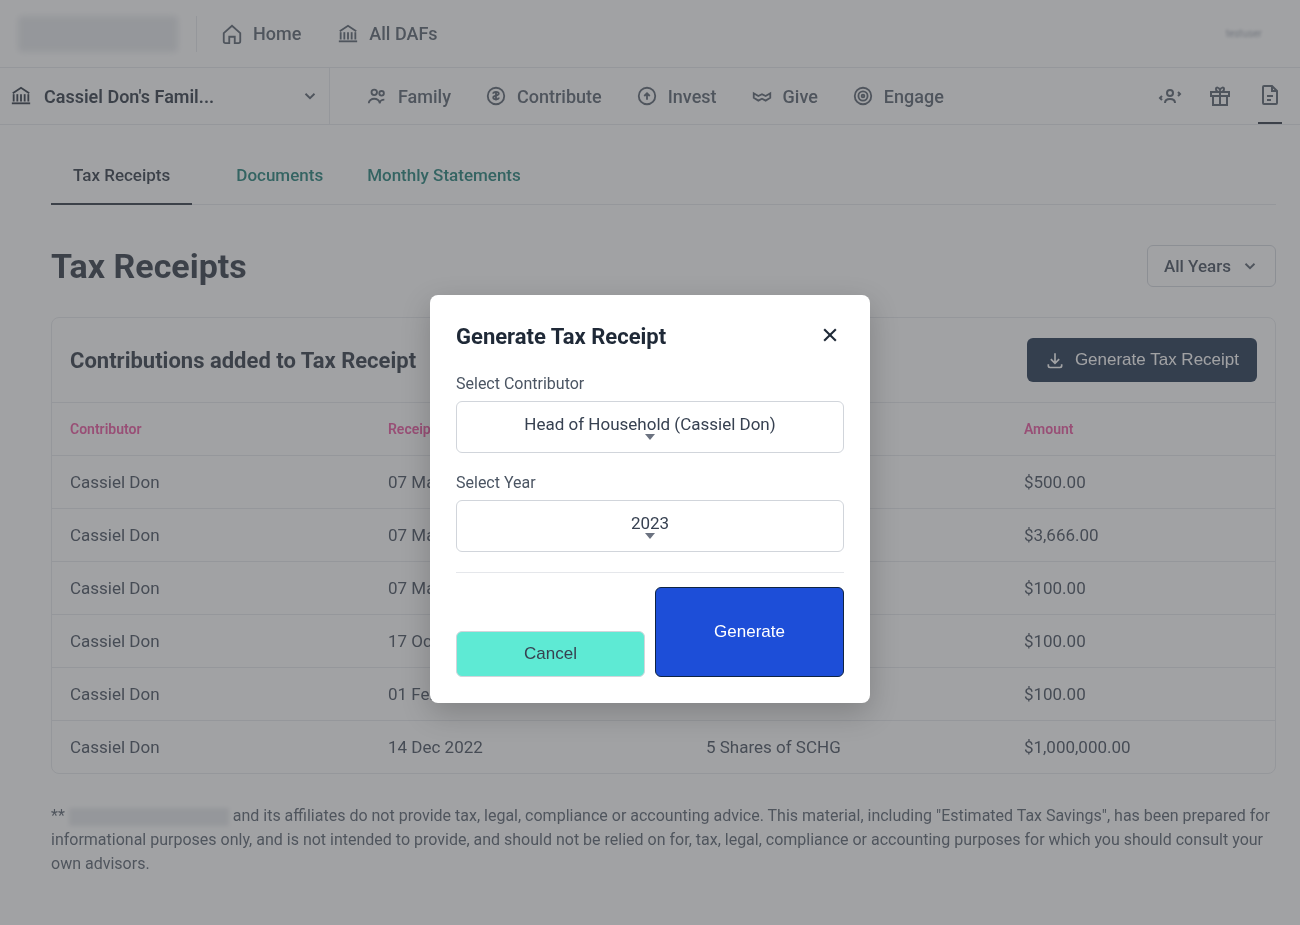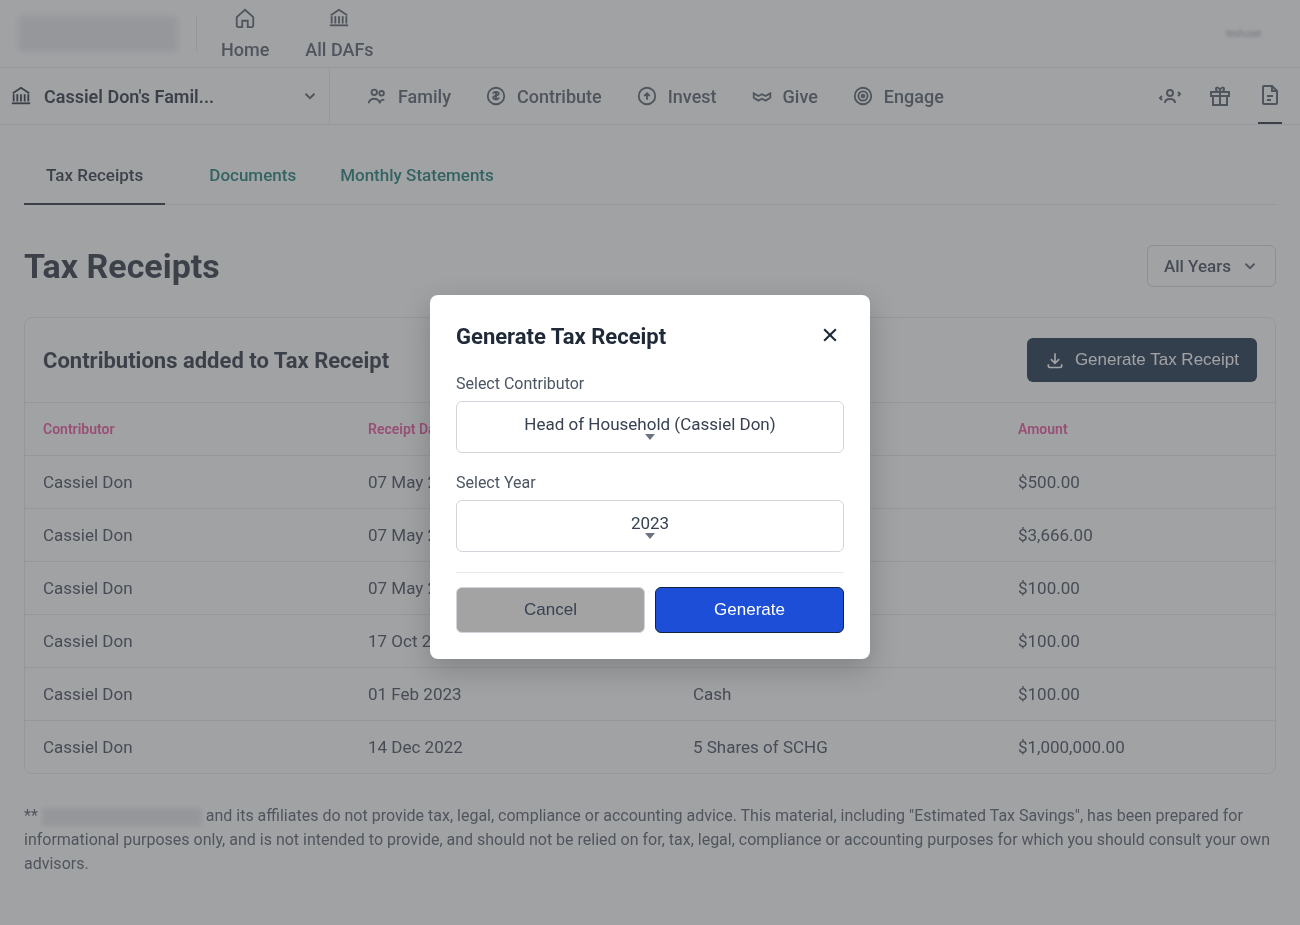--- a/index.html
+++ b/index.html
@@ -1,34 +1,34 @@
 <!DOCTYPE html>
 <html><head>
 <meta charset="utf-8">
 <style>
 * { box-sizing: border-box; margin: 0; padding: 0; }
 body { font-family: -apple-system, BlinkMacSystemFont, "Segoe UI", Roboto, sans-serif; background: #fff; color: #1f2937; width: 1300px; height: 925px; overflow: hidden; position: relative; }
 .topbar { display: flex; align-items: center; height: 68px; border-bottom: 1px solid #e5e7eb; padding: 0 18px; }
 .logo { width: 160px; height: 36px; background: #e5e7eb; border-radius: 4px; filter: blur(3px); margin-right: 18px; }
 .vr { width: 1px; height: 36px; background: #e5e7eb; margin-right: 24px; }
-.topnav-item { display: flex; align-items: center; gap: 10px; color: #4b5563; font-size: 18px; font-weight: 500; margin-right: 36px; cursor: pointer; flex-direction: column; }
+.topnav-item { display: flex; align-items: center; gap: 10px; color: #4b5563; font-size: 18px; font-weight: 500; margin-right: 36px; cursor: pointer; }
 .topnav-item svg { width: 22px; height: 22px; }
 .user-badge { margin-left: auto; font-size: 10px; color: #9ca3af; filter: blur(1.5px); padding-right: 20px; }
 .subnav { display: flex; align-items: center; height: 57px; border-bottom: 1px solid #e5e7eb; }
 .daf-select { display: flex; align-items: center; gap: 12px; padding: 0 10px; width: 330px; height: 100%; border-right: 1px solid #e5e7eb; cursor: pointer; }
 .daf-select svg.bank { width: 22px; height: 22px; }
 .daf-name { font-size: 18px; font-weight: 600; color: #1f2937; flex: 1; white-space: nowrap; overflow: hidden; text-overflow: ellipsis; }
 .chev { width: 18px; height: 18px; color: #4b5563; }
 .tabs2 { display: flex; align-items: center; gap: 34px; padding-left: 36px; flex: 1; height: 100%; }
 .tab2 { display: flex; align-items: center; gap: 10px; color: #4b5563; font-size: 18px; font-weight: 500; cursor: pointer; height: 100%; }
 .tab2 svg { width: 22px; height: 22px; }
 .tab2.icon-only svg { width: 24px; height: 24px; }
 .tab2.active { border-bottom: 2px solid #1f2937; }
 .icon-tabs { display: flex; gap: 26px; padding-right: 18px; align-items: center; height: 100%; }
-.content { padding: 40px 24px 24px 24px; }
+.content { padding: 40px 24px 24px 24px; margin-left: 27px; }
 .subtabs { display: flex; gap: 44px; border-bottom: 1px solid #e5e7eb; }
 .subtab { font-size: 17px; font-weight: 500; color: #0f766e; padding: 0 0px 18px 0px; cursor: pointer; }
 .subtab.active { color: #1f2937; border-bottom: 2px solid #1f2937; margin-bottom: -1px; padding-left: 22px; padding-right: 22px; }
 .page-head { display: flex; align-items: center; justify-content: space-between; margin-top: 40px; }
 .page-title { font-size: 34px; font-weight: 700; }
 .year-filter { display: flex; align-items: center; gap: 10px; border: 1px solid #d1d5db; border-radius: 6px; padding: 10px 16px; color: #374151; font-size: 17px; font-weight: 500; cursor: pointer; }
 .card { border: 1px solid #e5e7eb; border-radius: 8px; margin-top: 30px; }
 .card-head { display: flex; align-items: center; justify-content: space-between; padding: 20px 18px; }
 .card-title { font-size: 22px; font-weight: 700; }
 .gen-btn { display: flex; align-items: center; gap: 10px; background: #0f2442; color: #fff; border: none; border-radius: 6px; padding: 12px 18px; font-size: 17px; font-weight: 500; cursor: pointer; }
@@ -42,21 +42,21 @@
 .modal { background: #fff; border-radius: 8px; width: 440px; padding: 26px 26px 26px 26px; box-shadow: 0 10px 30px rgba(0,0,0,0.2); }
 .modal-head { display: flex; align-items: center; justify-content: space-between; margin-bottom: 22px; }
 .modal-title { font-size: 22px; font-weight: 700; }
 .close-btn { background: none; border: none; cursor: pointer; color: #1f2937; padding: 4px; }
 .close-btn svg { width: 20px; height: 20px; }
 .field-label { font-size: 16px; color: #4b5563; margin-bottom: 8px; }
 .select { width: 100%; border: 1px solid #d1d5db; border-radius: 6px; padding: 12px 14px; font-size: 17px; color: #374151; display: flex; align-items: center; justify-content: space-between; cursor: pointer; margin-bottom: 20px; background: #fff; flex-direction: column; }
 .select .tri { width: 0; height: 0; border-left: 5px solid transparent; border-right: 5px solid transparent; border-top: 6px solid #6b7280; }
 .modal-actions { display: flex; gap: 10px; border-top: 1px solid #e5e7eb; padding-top: 14px; margin-top: 4px; }
 .btn { flex: 1; padding: 12px; border-radius: 6px; font-size: 17px; font-weight: 500; cursor: pointer; }
-.btn-cancel { background: #a3a3a3; border: 1px solid #d1d5db; color: #374151; }
+.btn-cancel { background: #5eead4; border: 1px solid #d1d5db; color: #374151; margin-top: 44px; }
 .btn-primary { background: #1d4ed8; border: 1px solid #0f2442; color: #fff; }
 </style>
 </head>
 <body>
 
 <div class="topbar">
   <div class="logo"></div>
   <div class="vr"></div>
   <div class="topnav-item">
     <svg viewBox="0 0 24 24" fill="none" stroke="currentColor" stroke-width="2">

